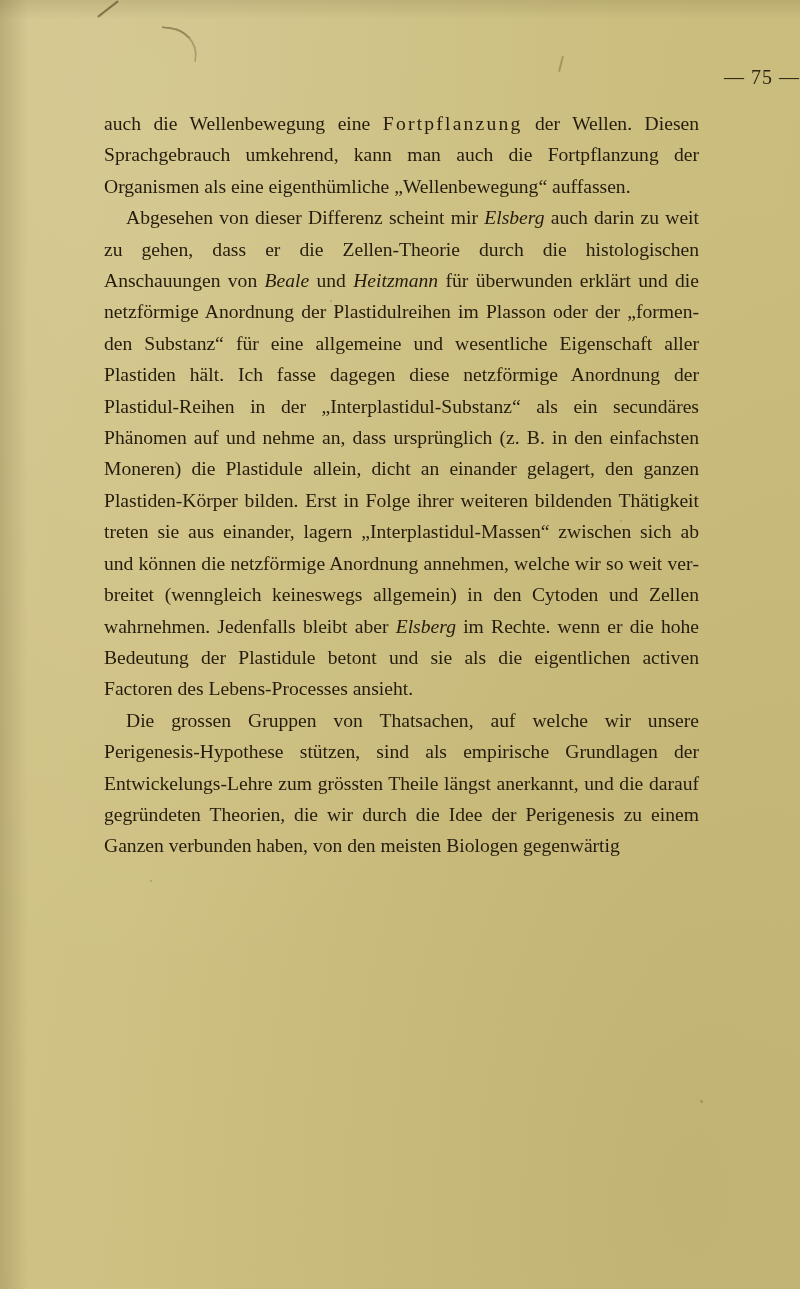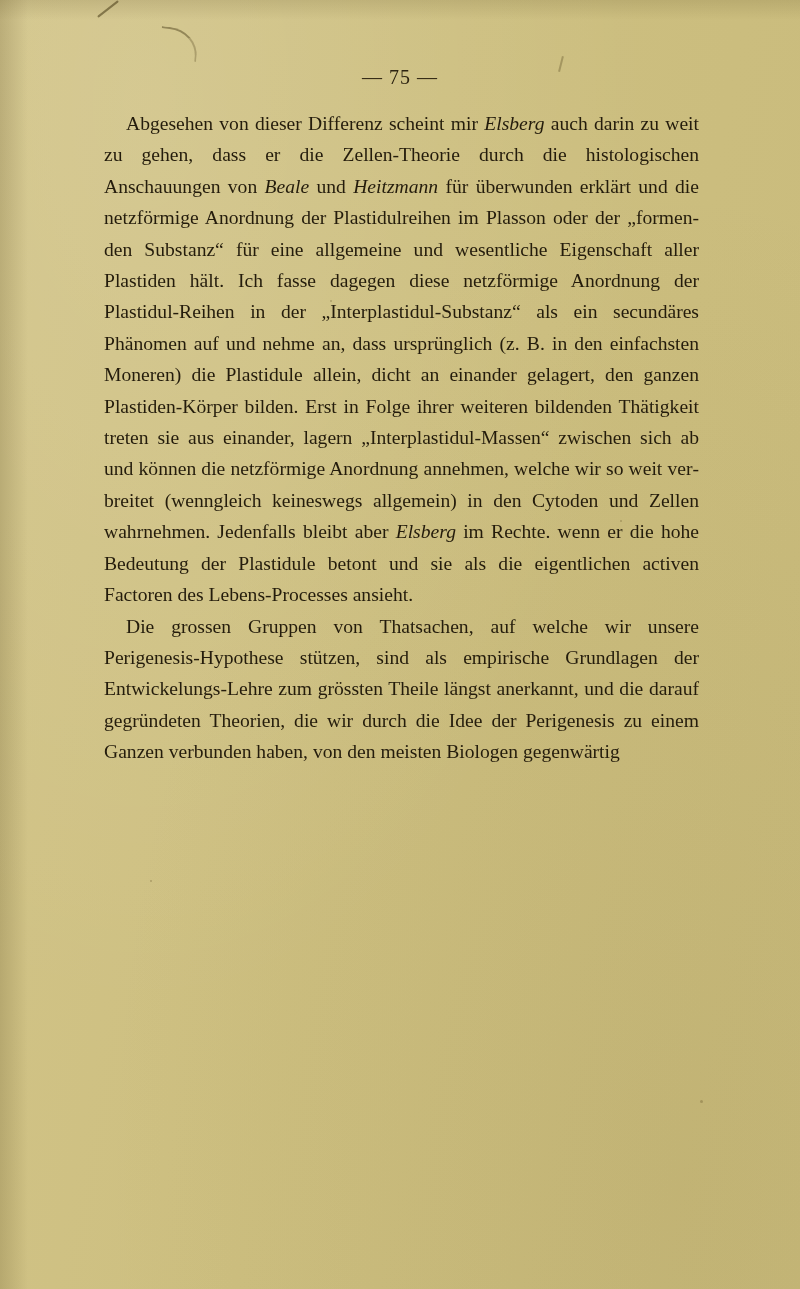--- a/index.html
+++ b/index.html
@@ -78,21 +78,21 @@
     position: relative;
     width: 800px;
     height: 1289px;
   }
 
   .folio {
     position: absolute;
     top: 66px;
     left: 0;
     width: 800px;
-    text-align: center;
+    text-align: right;
     font-size: 20px;
     letter-spacing: 1px;
     color: #2d2411;
   }
 
   .textblock {
     position: absolute;
     left: 104px;
     top: 108px;
     width: 595px;
@@ -134,17 +134,18 @@
 <div class="speck" style="left:330px; top:300px; width:2px; height:2px;"></div>
 <div class="speck" style="left:620px; top:520px; width:2px; height:2px;"></div>
 <div class="speck" style="left:150px; top:880px; width:2px; height:2px;"></div>
 <div class="speck" style="left:700px; top:1100px; width:3px; height:3px;"></div>
 
 <div class="content">
 
   <div class="folio">— 75 —</div>
 
   <div class="textblock">
+    <p>auch die Wellenbewegung eine <span class="sp">Fortpflanzung</span> der Wellen. Diesen Sprachgebrauch umkehrend, kann man auch die Fortpflanzung der Organismen als eine eigen­thümliche „Wellenbewegung“ auffassen.</p>
     <p class="indent">Abgesehen von dieser Differenz scheint mir <em>Elsberg</em> auch darin zu weit zu gehen, dass er die Zellen-Theorie durch die histologischen Anschauungen von <em>Beale</em> und <em>Heitzmann</em> für überwunden erklärt und die netzförmige An­ordnung der Plastidulreihen im Plasson oder der „formen­den Substanz“ für eine allgemeine und wesentliche Eigen­schaft aller Plastiden hält. Ich fasse dagegen diese netz­förmige Anordnung der Plastidul-Reihen in der „Inter­plastidul-Substanz“ als ein secundäres Phänomen auf und nehme an, dass ursprünglich (z. B. in den einfachsten Moneren) die Plastidule allein, dicht an einander gelagert, den ganzen Plastiden-Körper bilden. Erst in Folge ihrer weiteren bildenden Thätigkeit treten sie aus einander, lagern „Interplastidul-Massen“ zwischen sich ab und können die netzförmige Anordnung annehmen, welche wir so weit ver­breitet (wenngleich keineswegs allgemein) in den Cytoden und Zellen wahrnehmen. Jedenfalls bleibt aber <em>Elsberg</em> im Rechte. wenn er die hohe Bedeutung der Plastidule betont und sie als die eigentlichen activen Factoren des Lebens-Processes ansieht.</p>
     <p class="indent">Die grossen Gruppen von Thatsachen, auf welche wir unsere Perigenesis-Hypothese stützen, sind als empirische Grundlagen der Entwickelungs-Lehre zum grössten Theile längst anerkannt, und die darauf gegründeten Theorien, die wir durch die Idee der Perigenesis zu einem Ganzen verbunden haben, von den meisten Biologen gegenwärtig</p>
   </div>
 
 </div>
 
 </body></html>

